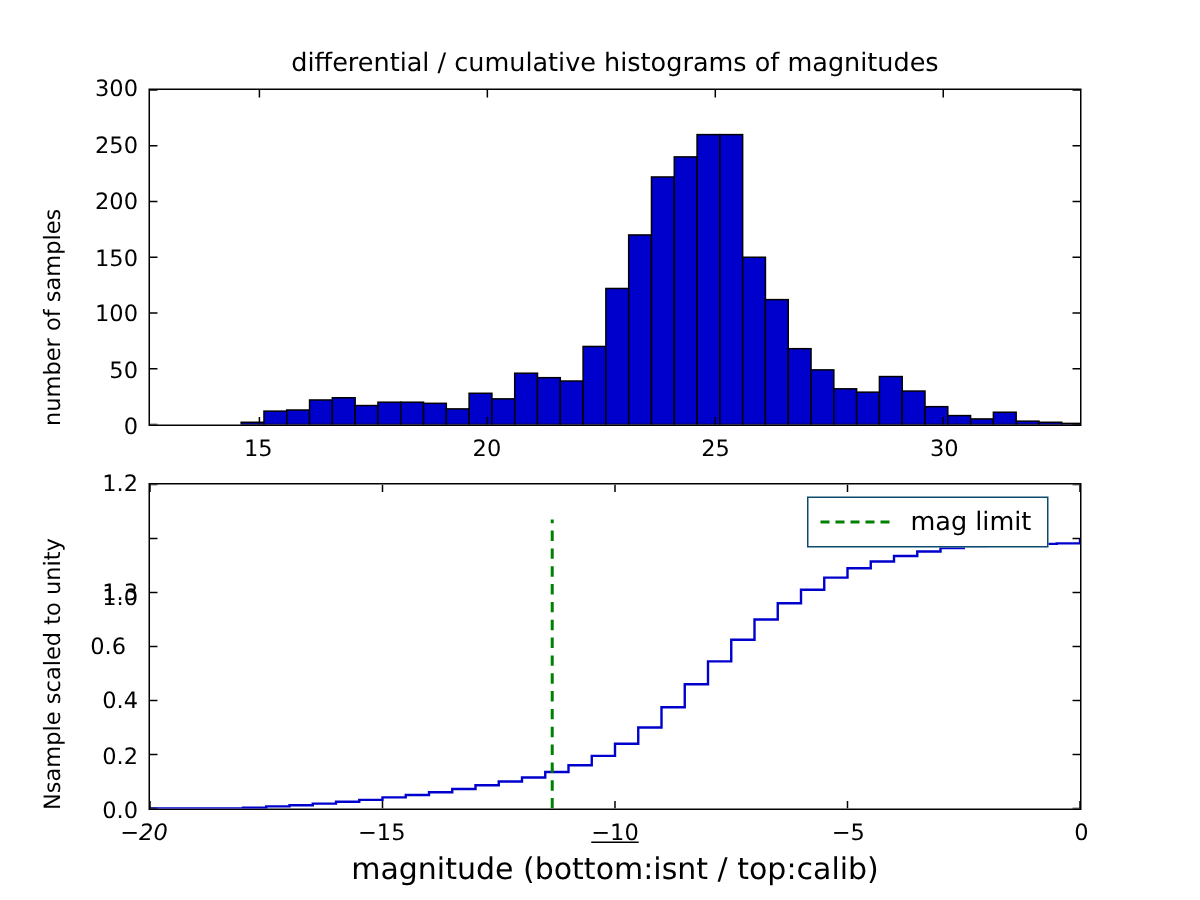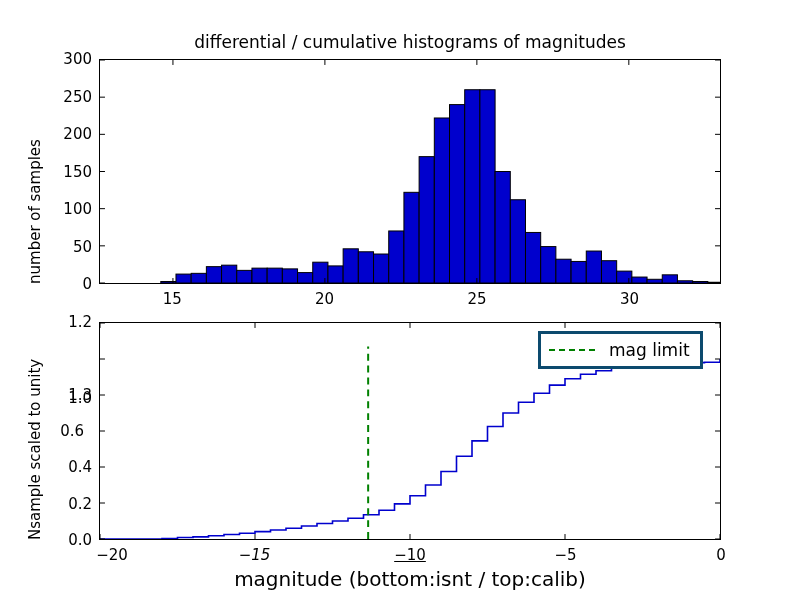--- a/index.html
+++ b/index.html
@@ -91,21 +91,21 @@
   }
   .xtick-label {
     transform: translate(-50%, 0);
   }
   
   #legend {
     position: absolute;
     left: 538px;
     top: 331px;
     box-sizing: border-box;
-    border: 3px solid #0c4a6e;
+    border: 1px solid #0c4a6e;
     background: #ffffff;
     padding: 6px 10px 6px 8px;
     display: flex;
     align-items: center;
     gap: 14px;
   }
   #legend-sample {
     width: 46px;
     height: 0;
     border-top: 2px dashed #008000;
@@ -232,22 +232,22 @@
       <div class="tick-label xtick-label" style="left: 324.627px; top: 290px;">20</div>
       <div class="tick-label xtick-label" style="left: 477.078px; top: 290px;">25</div>
       <div class="tick-label xtick-label" style="left: 629.529px; top: 290px;">30</div>
       <div class="tick-label ytick-label" style="left: 92px; top: 284px;">0</div>
       <div class="tick-label ytick-label" style="left: 92px; top: 246.5px;">50</div>
       <div class="tick-label ytick-label" style="left: 92px; top: 209px;">100</div>
       <div class="tick-label ytick-label" style="left: 92px; top: 171.5px;">150</div>
       <div class="tick-label ytick-label" style="left: 92px; top: 134px;">200</div>
       <div class="tick-label ytick-label" style="left: 92px; top: 96.5px;">250</div>
       <div class="tick-label ytick-label" style="left: 92px; top: 59px;">300</div>
-      <div class="tick-label xtick-label" style="left: 112px; top: 546px;">−20</div>
-      <div class="tick-label xtick-label" style="left: 254.5px; top: 546px; font-style: italic;">−15</div>
+      <div class="tick-label xtick-label" style="left: 96px; top: 546px; font-style: italic;">−20</div>
+      <div class="tick-label xtick-label" style="left: 254.5px; top: 546px;">−15</div>
       <div class="tick-label xtick-label" style="left: 410px; top: 546px; text-decoration: underline;">−10</div>
       <div class="tick-label xtick-label" style="left: 565.5px; top: 546px;">−5</div>
       <div class="tick-label xtick-label" style="left: 721px; top: 546px;">0</div>
       <div class="tick-label ytick-label" style="left: 92px; top: 540px;">0.0</div>
       <div class="tick-label ytick-label" style="left: 92px; top: 503.667px;">0.2</div>
       <div class="tick-label ytick-label" style="left: 92px; top: 467.333px;">0.4</div>
       <div class="tick-label ytick-label" style="left: 84px; top: 431px;">0.6</div>
       <div class="tick-label ytick-label" style="left: 92px; top: 394.667px;">1.3</div>
       <div class="tick-label ytick-label" style="left: 92px; top: 358.333px; margin-top: 40px;">1.0</div>
       <div class="tick-label ytick-label" style="left: 92px; top: 322px;">1.2</div>

